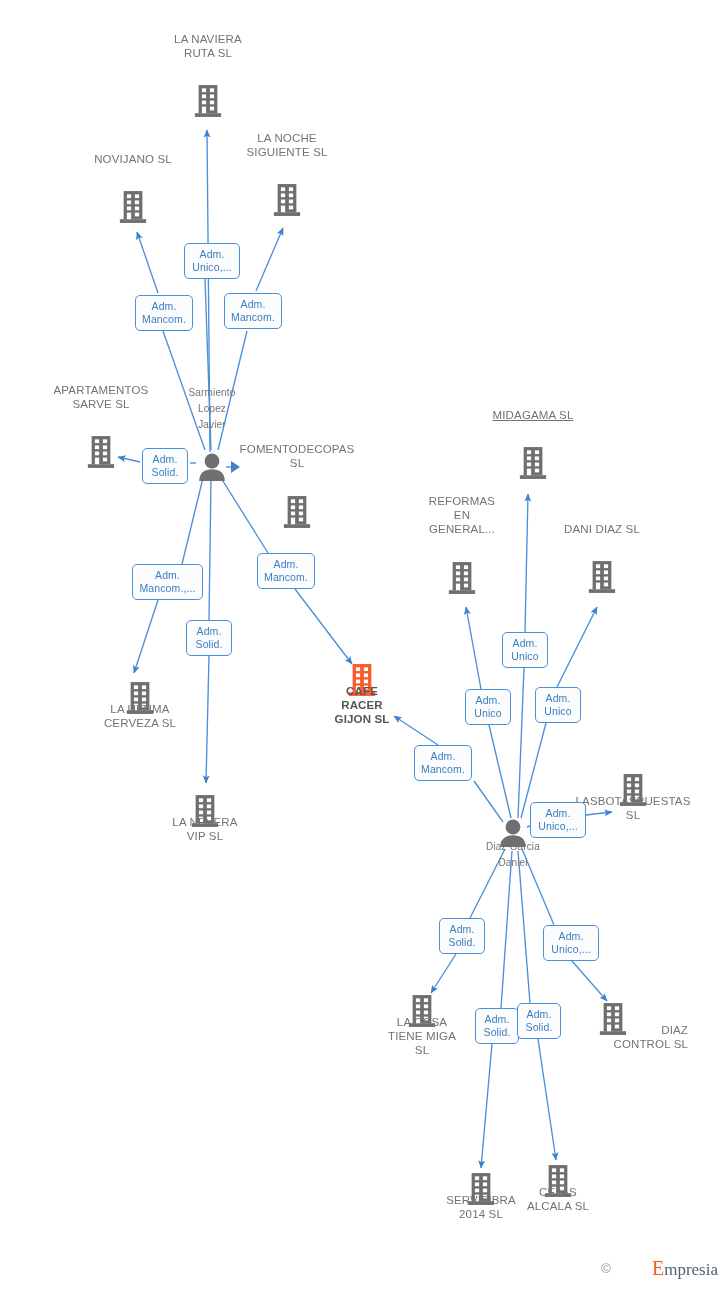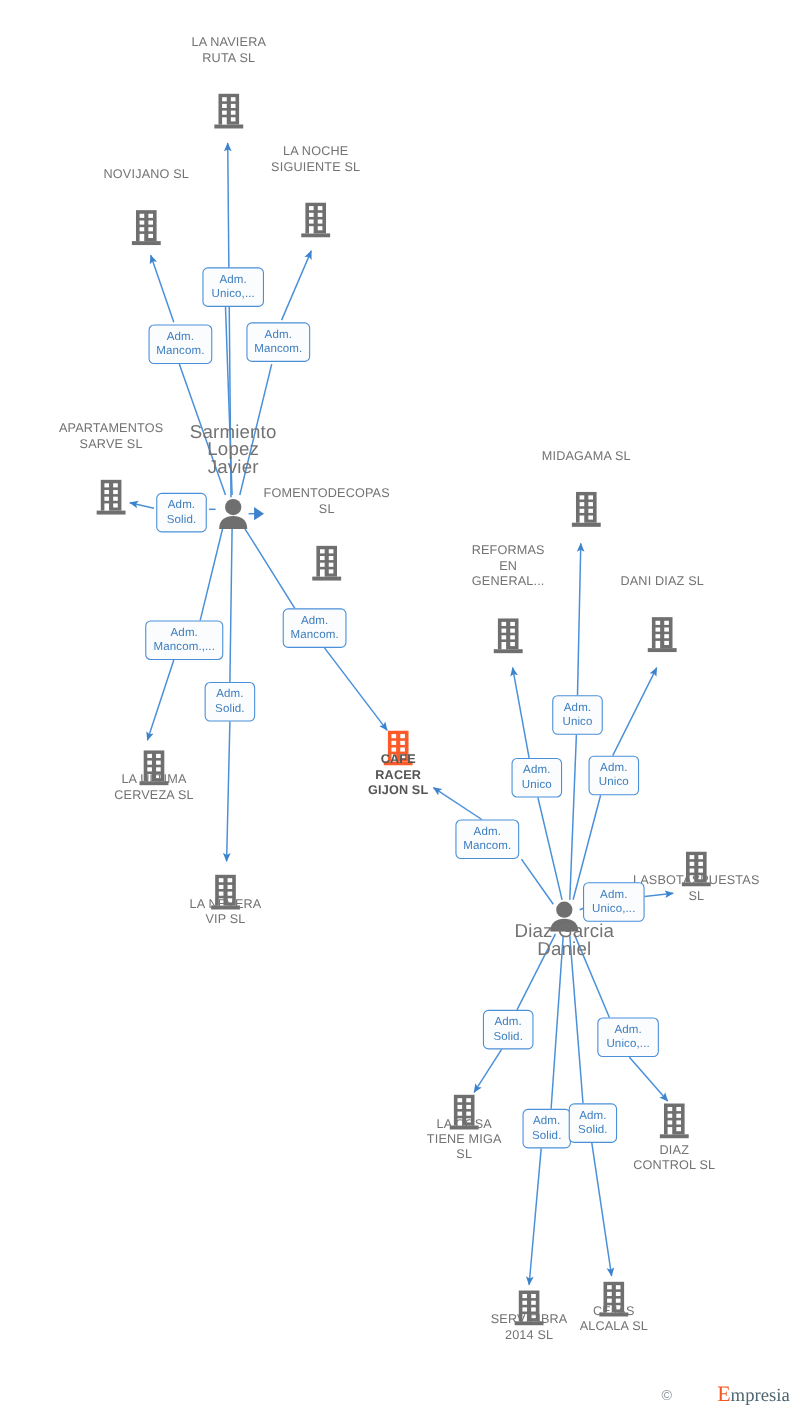--- a/index.html
+++ b/index.html
@@ -18,21 +18,21 @@
     display:block;margin:0 auto;line-height:0;
   }
   .node .caption{
     position:absolute;left:50%;transform:translateX(-50%);
     width:150px;text-align:center;
     color:#737373;font-size:11.5px;line-height:14px;
     letter-spacing:.15px;white-space:pre-line;
   }
   .node.company .caption{font-size:11.5px;}
   .node.company.focus .caption{color:#555555;font-weight:bold;}
-  .node.person .caption{font-size:17px;line-height:16px;color:#737373;}
+  .node.person .caption{font-size:10px;line-height:16px;color:#737373;}
 
   
   .chip{
     position:absolute;
     box-sizing:border-box;
     background:#fbfcfd;
     border:1px solid #4a90d9;
     border-radius:5px;
     color:#3d7ebf;
     font-size:10.5px;
@@ -258,21 +258,21 @@
           <rect x="2" y="30" width="28" height="4" fill="#706f6f"></rect>
           <rect x="9.5" y="3.5" width="4.5" height="4" fill="#fff"></rect>
           <rect x="18" y="3.5" width="4.5" height="4" fill="#fff"></rect>
           <rect x="9.5" y="10" width="4.5" height="4" fill="#fff"></rect>
           <rect x="18" y="10" width="4.5" height="4" fill="#fff"></rect>
           <rect x="9.5" y="16.5" width="4.5" height="4" fill="#fff"></rect>
           <rect x="18" y="16.5" width="4.5" height="4" fill="#fff"></rect>
           <rect x="9.5" y="23" width="4.5" height="7" fill="#fff"></rect>
           <rect x="18" y="23" width="4.5" height="4" fill="#fff"></rect>
         </svg></span>
-    <span class="caption" style="top: -39px;">MIDAGAMA  SL</span>
+    <span class="caption" style="top: -39px; text-decoration: underline;">MIDAGAMA  SL</span>
   </div>
 
   <div class="node company" style="left: 447px; top: 562px; width: 30px; height: 32px;">
     <span class="glyph"><svg width="30" height="32" viewBox="0 0 32 34" xmlns="http://www.w3.org/2000/svg">
           <rect x="6" y="0" width="20" height="30" fill="#706f6f"></rect>
           <rect x="2" y="30" width="28" height="4" fill="#706f6f"></rect>
           <rect x="9.5" y="3.5" width="4.5" height="4" fill="#fff"></rect>
           <rect x="18" y="3.5" width="4.5" height="4" fill="#fff"></rect>
           <rect x="9.5" y="10" width="4.5" height="4" fill="#fff"></rect>
           <rect x="18" y="10" width="4.5" height="4" fill="#fff"></rect>
@@ -352,21 +352,21 @@
           <rect x="2" y="30" width="28" height="4" fill="#706f6f"></rect>
           <rect x="9.5" y="3.5" width="4.5" height="4" fill="#fff"></rect>
           <rect x="18" y="3.5" width="4.5" height="4" fill="#fff"></rect>
           <rect x="9.5" y="10" width="4.5" height="4" fill="#fff"></rect>
           <rect x="18" y="10" width="4.5" height="4" fill="#fff"></rect>
           <rect x="9.5" y="16.5" width="4.5" height="4" fill="#fff"></rect>
           <rect x="18" y="16.5" width="4.5" height="4" fill="#fff"></rect>
           <rect x="9.5" y="23" width="4.5" height="7" fill="#fff"></rect>
           <rect x="18" y="23" width="4.5" height="4" fill="#fff"></rect>
         </svg></span>
-    <span class="caption" style="top: 36px;">DIAZ
+    <span class="caption" style="top: 20px; text-align: right;">DIAZ
 CONTROL  SL</span>
   </div>
 
   <div class="node company" style="left: 466px; top: 1173px; width: 30px; height: 20px;">
     <span class="glyph"><svg width="30" height="32" viewBox="0 0 32 34" xmlns="http://www.w3.org/2000/svg">
           <rect x="6" y="0" width="20" height="30" fill="#706f6f"></rect>
           <rect x="2" y="30" width="28" height="4" fill="#706f6f"></rect>
           <rect x="9.5" y="3.5" width="4.5" height="4" fill="#fff"></rect>
           <rect x="18" y="3.5" width="4.5" height="4" fill="#fff"></rect>
           <rect x="9.5" y="10" width="4.5" height="4" fill="#fff"></rect>

